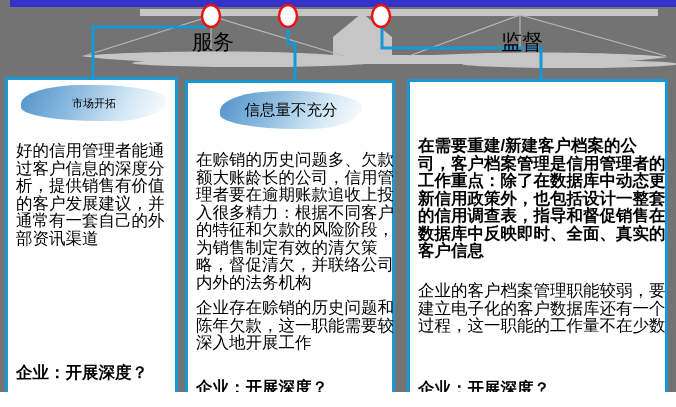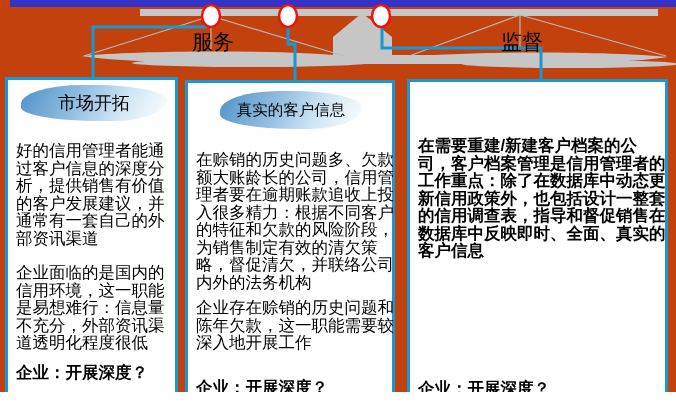--- a/index.html
+++ b/index.html
@@ -1,29 +1,29 @@
 <!DOCTYPE html>
 <html><head>
 <meta charset="utf-8">
 <style>
   html,body{margin:0;padding:0;background:#fff;}
   .stage{
-    position:relative;width:676px;height:392px;background:#c2410c;
+    position:relative;width:676px;height:392px;background:#737373;
     font-family:"Liberation Sans",sans-serif;overflow:hidden;color:#000;
   }
   .topbar{position:absolute;left:10px;top:0;width:666px;height:7px;background:#3432c8;}
   .scaleart{position:absolute;left:0;top:0;width:676px;height:407px;}
   .card{
     position:absolute;background:#ffffff;border:3px solid #1798d5;box-sizing:border-box;
   }
   .banner{
     position:absolute;display:flex;align-items:center;justify-content:center;
     background:linear-gradient(118deg,#4e92c9 0%,#8fbcdf 38%,#cfe5f5 68%,#ffffff 100%);
     border-radius:46% 54% 40% 60% / 58% 46% 64% 42%;
-    font-size:18px;color:#000;white-space:nowrap;
+    font-size:11px;color:#000;white-space:nowrap;
   }
   .card p{position:absolute;margin:4px;font-size:16.5px;line-height:17.5px;letter-spacing:0;}
   .q{position:absolute;margin:0;font-weight:bold;font-size:16.5px;white-space:nowrap;}
   .svgtxt{font-family:"Liberation Sans",sans-serif;font-size:21px;fill:#000;}
 </style>
 </head>
 <body>
 
 <div class="stage">
 
@@ -68,31 +68,31 @@
       <ellipse cx="288" cy="16" rx="9" ry="11"></ellipse>
       <ellipse cx="381" cy="16" rx="9" ry="11"></ellipse>
     </g>
   </svg>
 
   <div class="card" style="left:5px;top:77px;width:173px;height:325px;">
     <div class="banner" style="left:13px;top:5px;width:146px;height:36px;">
       <span>市场开拓</span>
     </div>
     <p style="left:4px;top:58px;width:161px;">好的信用管理者能通过客户信息的深度分析，提供销售有价值的客户发展建议，并通常有一套自己的外部资讯渠道</p>
-    <p style="left:4px;top:180px;width:161px;">企业面临的是国内的信用环境，这一职能是易想难行：信息量不充分，外部资讯渠道透明化程度很低</p>
     <p class="q" style="left:4px;top:280px;">企业：开展深度？</p>
   </div>
 
   <div class="card" style="left:185px;top:80px;width:210px;height:322px;">
     <div class="banner" style="left:32px;top:8px;width:142px;height:38px;font-size:15.5px;">
-      <span>真实的客户信息</span>
+      <span>信息量不充分</span>
     </div>
     <p style="left:4px;top:212px;width:198px;">企业存在赊销的历史问题和陈年欠款，这一职能需要较深入地开展工作</p>
     <p style="left:4px;top:64px;width:198px;">在赊销的历史问题多、欠款额大账龄长的公司，信用管理者要在逾期账款追收上投入很多精力：根据不同客户的特征和欠款的风险阶段，为销售制定有效的清欠策略，督促清欠，并联络公司内外的法务机构</p>
     <p class="q" style="left:4px;top:292px;">企业：开展深度？</p>
   </div>
 
   <div class="card" style="left:407px;top:79px;width:261px;height:323px;">
     <p style="left:4px;top:51px;width:249px;font-weight:bold;">在需要重建/新建客户档案的公司，客户档案管理是信用管理者的工作重点：除了在数据库中动态更新信用政策外，也包括设计一整套的信用调查表，指导和督促销售在数据库中反映即时、全面、真实的客户信息</p>
+    <p style="left:4px;top:196px;width:249px;">企业的客户档案管理职能较弱，要建立电子化的客户数据库还有一个过程，这一职能的工作量不在少数</p>
     <p class="q" style="left:4px;top:294px;">企业：开展深度？</p>
   </div>
 
 </div>
 
 </body></html>

